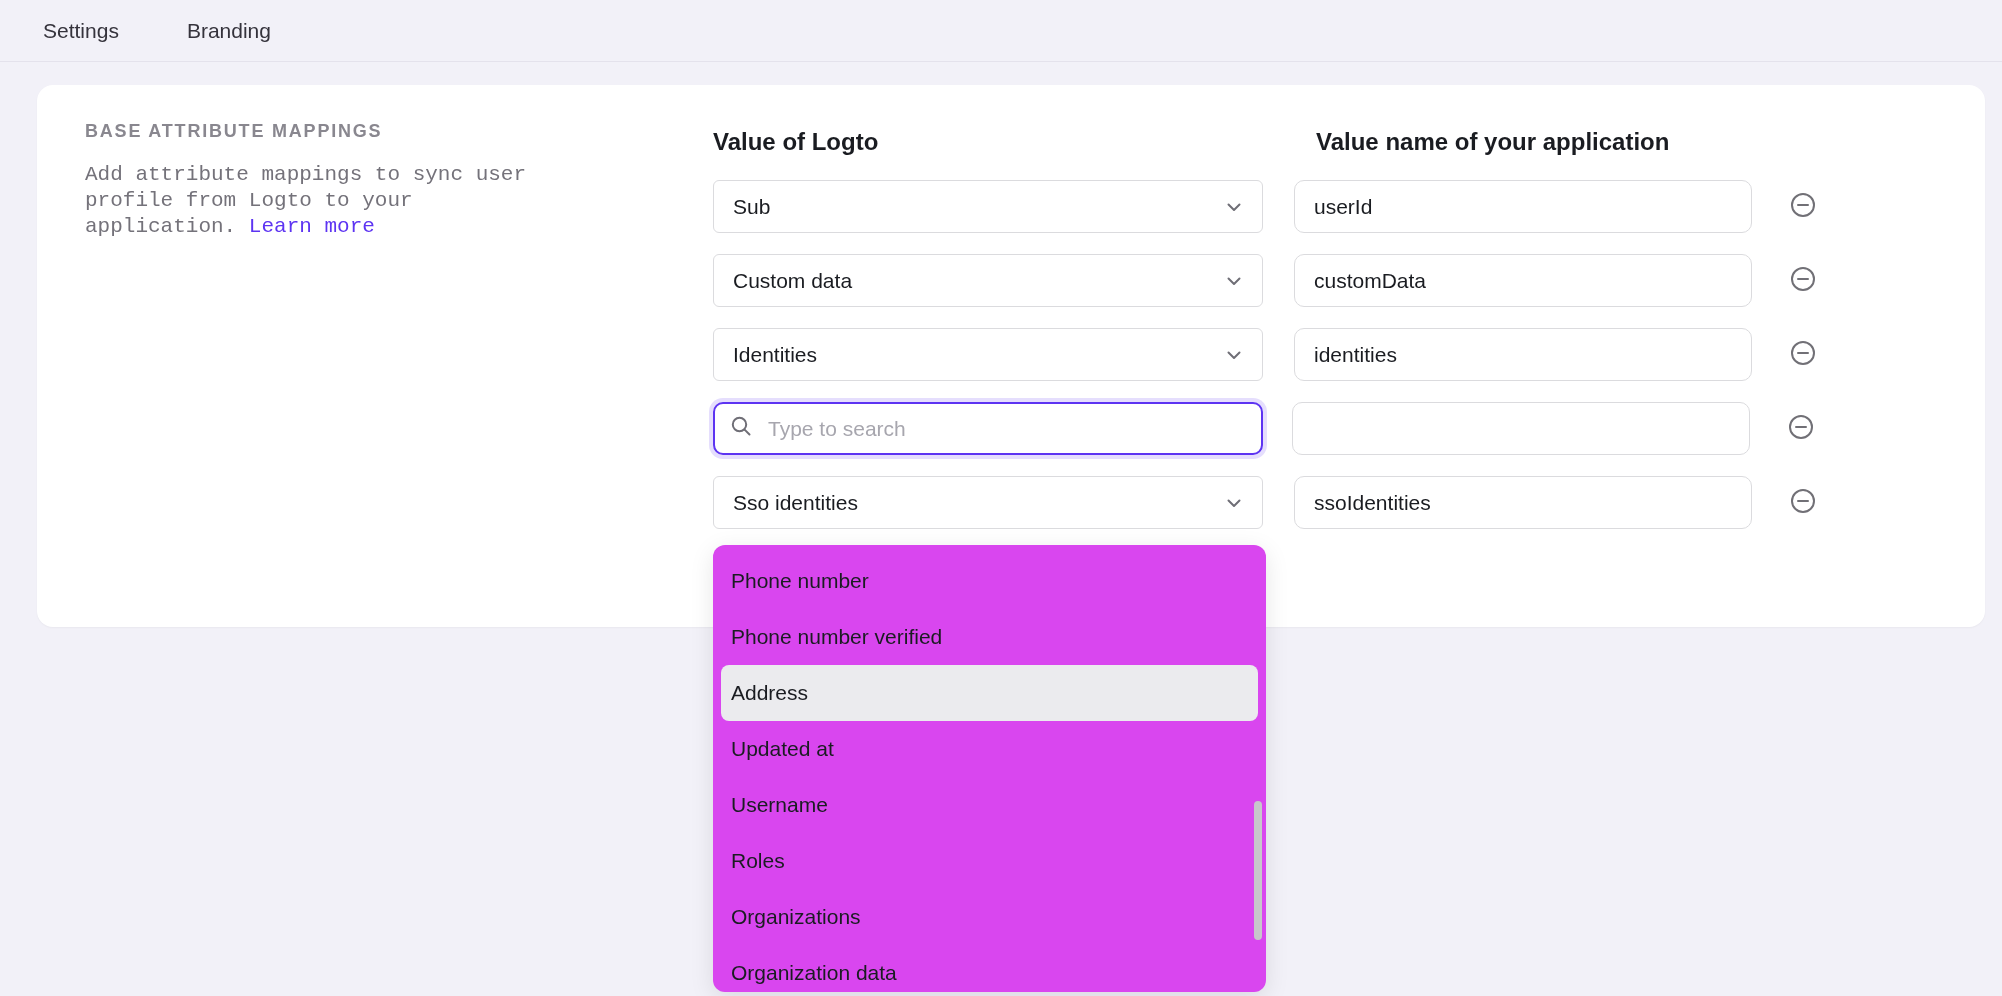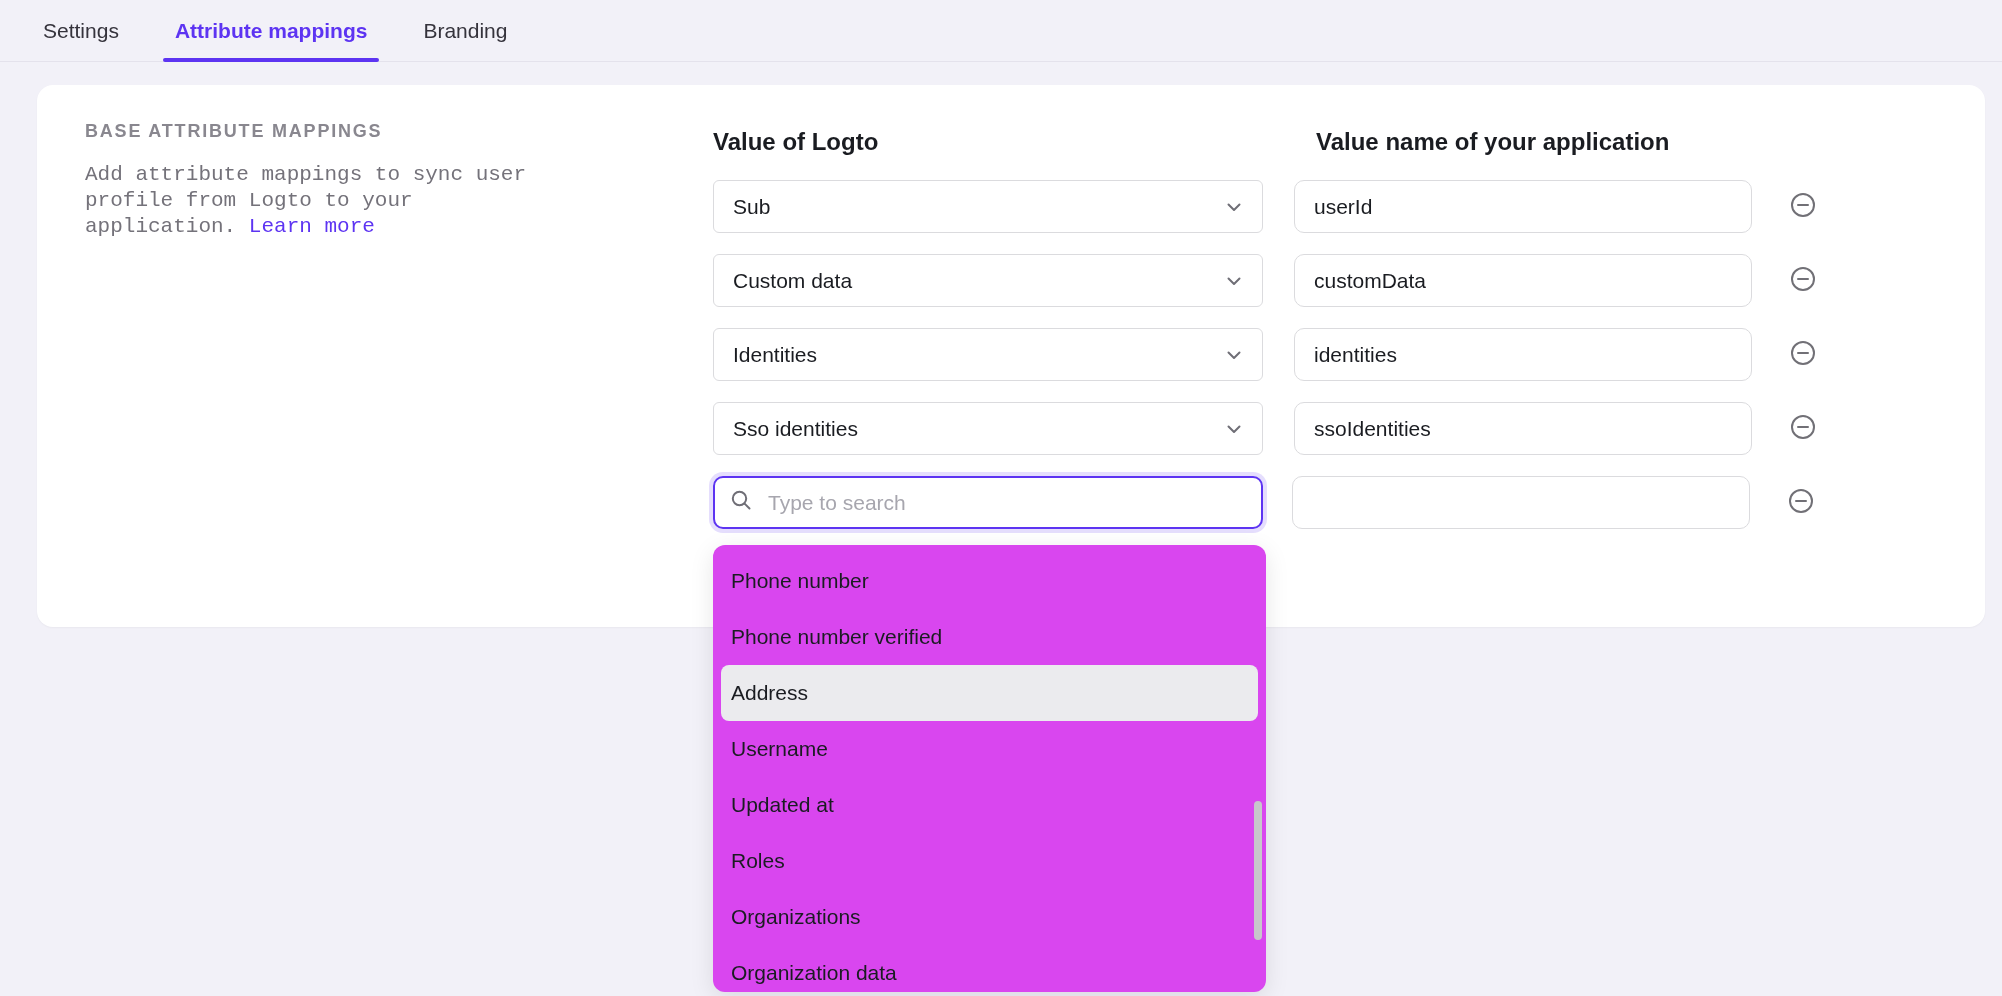--- a/index.html
+++ b/index.html
@@ -1,21 +1,21 @@
 <!DOCTYPE html>
 <html><head>
 <meta charset="utf-8">
 <style>
   html,body{margin:0;padding:0;}
   body{font-family:"Liberation Sans",sans-serif;}
   .page{position:relative;width:2002px;height:996px;background:#f2f1f8;overflow:hidden;}
 
   
   .tabbar{position:absolute;top:0;left:0;right:0;height:62px;display:flex;align-items:center;
-          gap:32px;padding-left:31px;border-bottom:1px solid #e4e2ec;box-sizing:border-box;}
+          gap:44px;padding-left:31px;border-bottom:1px solid #e4e2ec;box-sizing:border-box;}
   .tab{position:relative;height:100%;display:flex;align-items:center;padding:0 12px;
        font-size:21px;color:#35333c;cursor:pointer;white-space:nowrap;}
   .tab.active{color:#5d34f2;font-weight:600;}
   .tab.active::after{content:"";position:absolute;left:0;right:0;bottom:-1px;height:4px;
        border-radius:4px;background:#5d34f2;}
 
   
   .card{position:absolute;left:37px;top:85px;width:1948px;height:542px;background:#ffffff;
         border-radius:16px;box-shadow:0 1px 2px rgba(0,0,0,0.04);}
 
@@ -62,21 +62,20 @@
   .dd-scrollbar{position:absolute;right:4px;top:256px;width:8px;height:139px;border-radius:4px;
           background:#c7c6cb;}
 </style>
 </head>
 <body>
 
 <div class="page">
 
   <div class="tabbar">
     <div class="tab">Settings</div>
-    <div class="tab active">Attribute mappings</div>
     <div class="tab">Branding</div>
   </div>
 
   <div class="card">
 
     <div class="left-col">
       <div class="section-title">BASE ATTRIBUTE MAPPINGS</div>
       <div class="description">
         <span>Add attribute mappings to sync user profile from Logto to your application.</span>
         <a class="learn-more">Learn more</a>
@@ -142,68 +141,68 @@
           <span>
             <svg width="26" height="26" viewBox="0 0 26 26">
                 <circle cx="13" cy="13" r="11" fill="none" stroke="#717076" stroke-width="2"></circle>
                 <line x1="8" y1="13" x2="18" y2="13" stroke="#717076" stroke-width="2" stroke-linecap="round"></line>
               </svg>
           </span>
         </button>
       </div>
 
       <div class="row">
-        <div class="select">
-          <span>Sso identities</span>
-          <span class="chev">
-            <svg width="20" height="20" viewBox="0 0 20 20">
-                <path d="M4.5 7.5 L10 13 L15.5 7.5" fill="none" stroke="#6f6e76" stroke-width="2" stroke-linecap="round" stroke-linejoin="round"></path>
-              </svg>
-          </span>
-        </div>
-        <input class="text-input" type="text" value="ssoIdentities" style="">
-        <button class="remove-btn">
-          <span>
-            <svg width="26" height="26" viewBox="0 0 26 26">
-                <circle cx="13" cy="13" r="11" fill="none" stroke="#717076" stroke-width="2"></circle>
-                <line x1="8" y1="13" x2="18" y2="13" stroke="#717076" stroke-width="2" stroke-linecap="round"></line>
-              </svg>
-          </span>
-        </button>
-      </div>
-
-      <div class="row">
         <div class="search-box">
           <span>
             <svg width="23" height="23" viewBox="0 0 23 23">
                 <circle cx="9.5" cy="9.5" r="6.7" fill="none" stroke="#6f6e76" stroke-width="2"></circle>
                 <line x1="14.6" y1="14.6" x2="19.5" y2="19.5" stroke="#6f6e76" stroke-width="2" stroke-linecap="round"></line>
               </svg>
           </span>
           <input type="text" placeholder="Type to search" value="" style="">
         </div>
         <input class="text-input" type="text" value="" style="">
+        <button class="remove-btn">
+          <span>
+            <svg width="26" height="26" viewBox="0 0 26 26">
+                <circle cx="13" cy="13" r="11" fill="none" stroke="#717076" stroke-width="2"></circle>
+                <line x1="8" y1="13" x2="18" y2="13" stroke="#717076" stroke-width="2" stroke-linecap="round"></line>
+              </svg>
+          </span>
+        </button>
+      </div>
+
+      <div class="row">
+        <div class="select">
+          <span>Sso identities</span>
+          <span class="chev">
+            <svg width="20" height="20" viewBox="0 0 20 20">
+                <path d="M4.5 7.5 L10 13 L15.5 7.5" fill="none" stroke="#6f6e76" stroke-width="2" stroke-linecap="round" stroke-linejoin="round"></path>
+              </svg>
+          </span>
+        </div>
+        <input class="text-input" type="text" value="ssoIdentities" style="">
         <button class="remove-btn">
           <span>
             <svg width="26" height="26" viewBox="0 0 26 26">
                 <circle cx="13" cy="13" r="11" fill="none" stroke="#717076" stroke-width="2"></circle>
                 <line x1="8" y1="13" x2="18" y2="13" stroke="#717076" stroke-width="2" stroke-linecap="round"></line>
               </svg>
           </span>
         </button>
       </div>
 
     </div>
   </div>
 
   <div class="dropdown">
     <div class="dd-item">Phone number</div>
     <div class="dd-item">Phone number verified</div>
     <div class="dd-item highlighted">Address</div>
+    <div class="dd-item">Updated at</div>
     <div class="dd-item">Username</div>
-    <div class="dd-item">Updated at</div>
     <div class="dd-item">Roles</div>
     <div class="dd-item">Organizations</div>
     <div class="dd-item">Organization data</div>
     <div class="dd-scrollbar"></div>
   </div>
 
 </div>
 
 </body></html>

